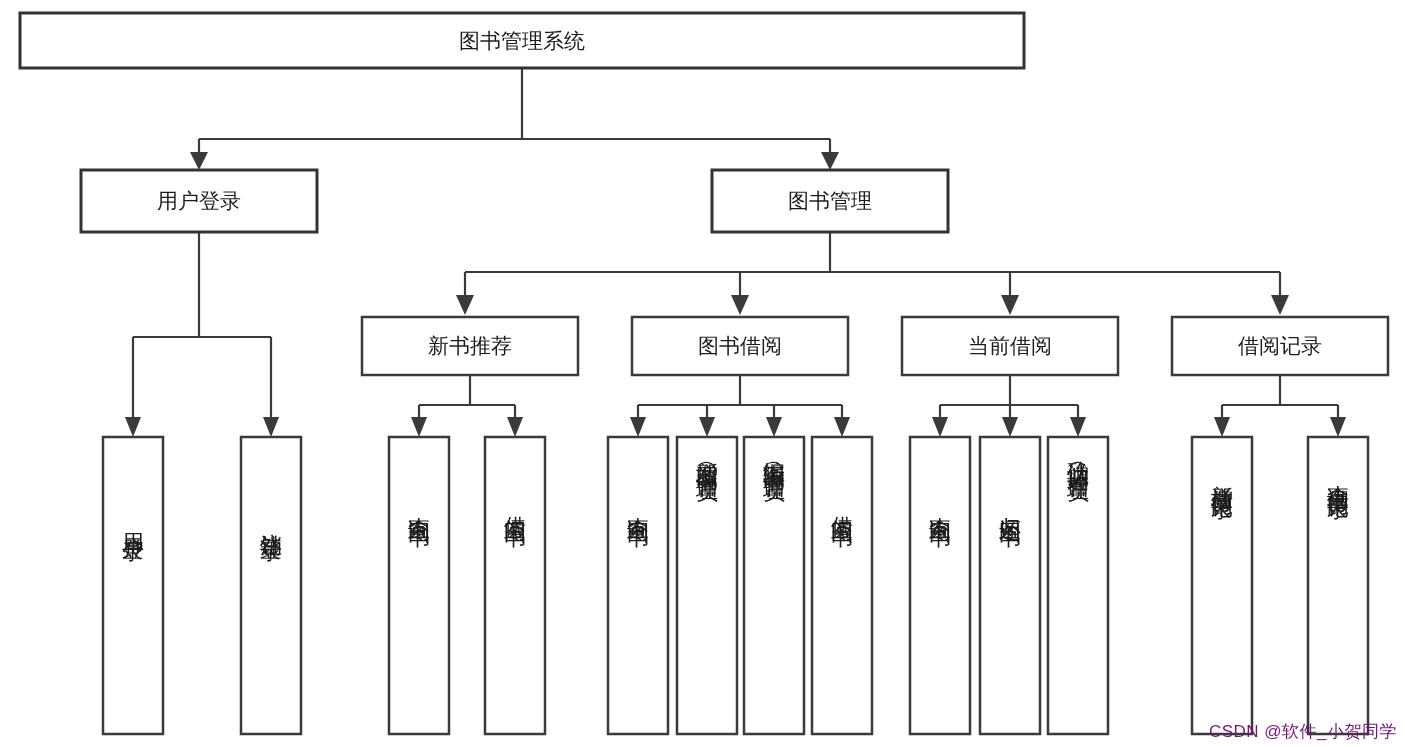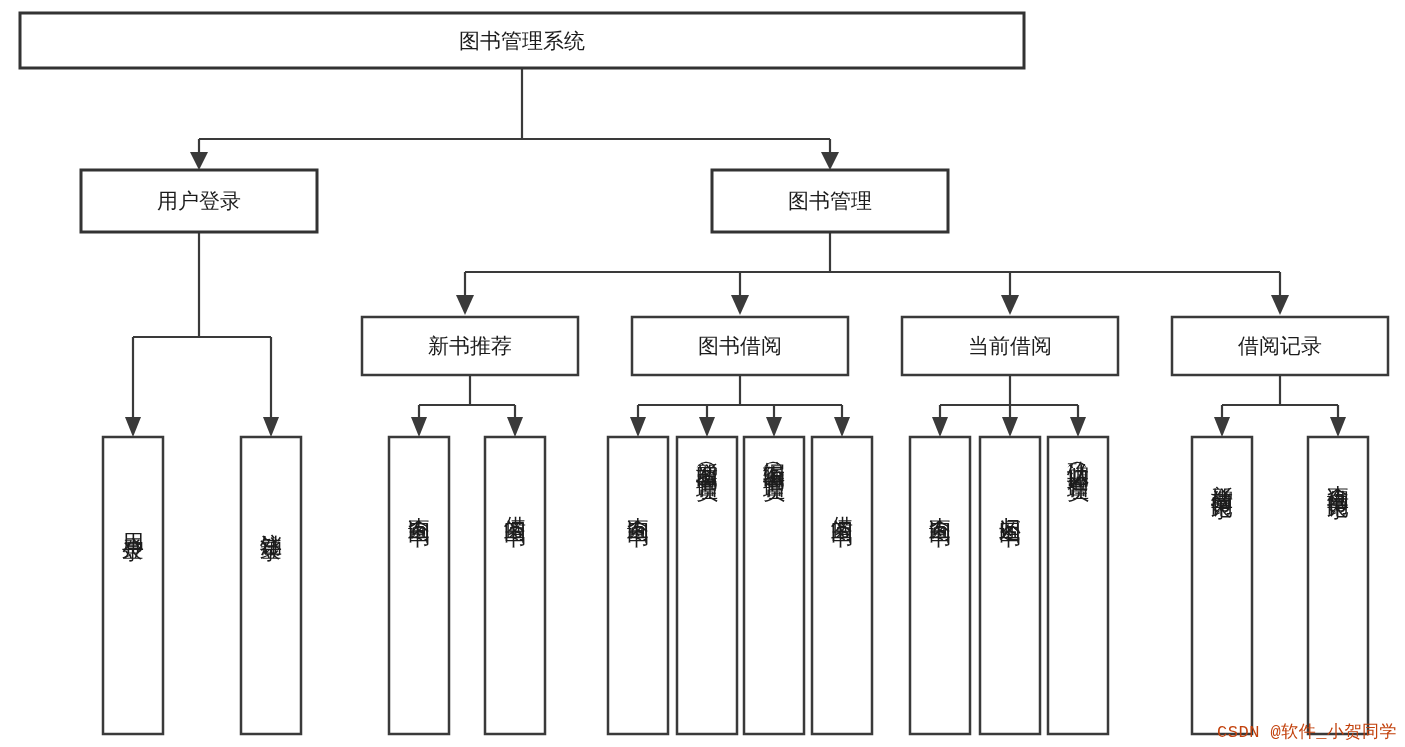--- a/index.html
+++ b/index.html
@@ -68,23 +68,23 @@
     line-height: 1.18;
     letter-spacing: 3px;
     color: #1c1c1c;
     white-space: nowrap;
     text-align: left;
   }
   .watermark {
     position: absolute;
     right: 8px;
     bottom: 4px;
-    font-family: Liberation Mono, monospace;
+    font-family: Liberation Sans, sans-serif;
     font-size: 17px;
-    color: #c2410c;
+    color: #701a75;
     letter-spacing: 0.5px;
     white-space: nowrap;
   }
 </style>
 </head>
 <body>
 
 <div id="diagram-root">
 
   <svg class="flow" viewBox="0 0 1405 747">

